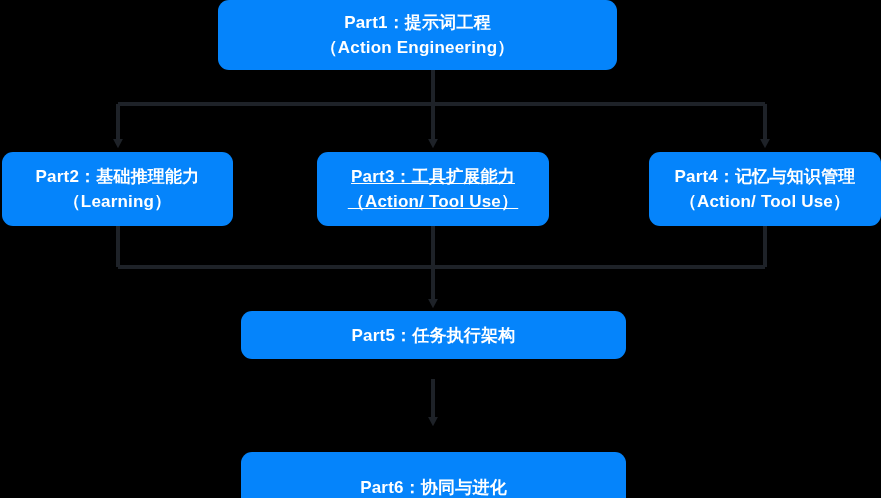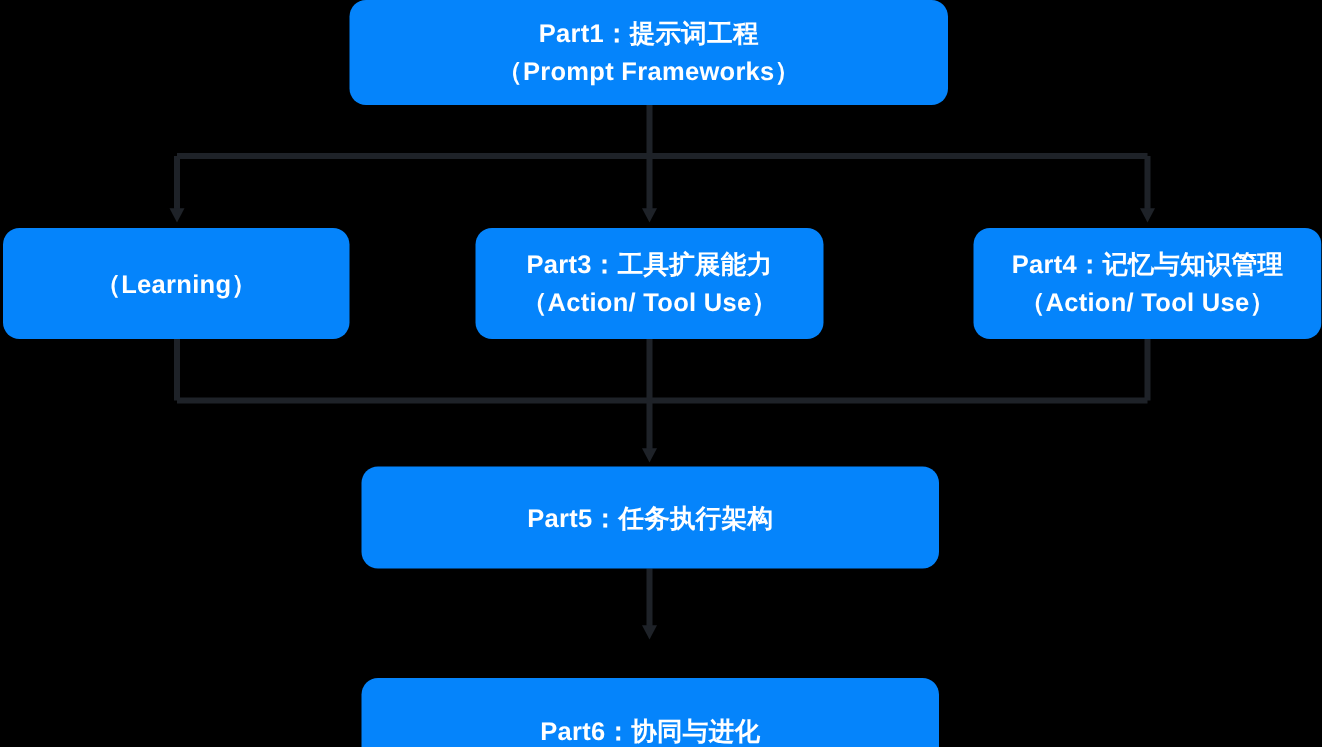--- a/index.html
+++ b/index.html
@@ -48,25 +48,25 @@
     white-space: nowrap;
   }
   .node .line1 {
     font-size: 17px;
     line-height: 25px;
   }
   .node .line2 {
     font-size: 17px;
     line-height: 25px;
   }
-  #node-part1 { left: 233px; top: 0px;   width: 399px; height: 70px; }
+  #node-part1 { left: 218px; top: 0px;   width: 399px; height: 70px; }
   #node-part2 { left: 2px;   top: 152px; width: 231px; height: 74px; }
-  #node-part3 { left: 317px; top: 152px; width: 232px; height: 74px; }
+  #node-part3 { left: 317px; top: 152px; width: 232px; height: 74px; text-decoration: underline; }
   #node-part4 { left: 649px; top: 152px; width: 232px; height: 74px; }
-  #node-part5 { left: 241px; top: 311px; width: 385px; height: 68px; }
+  #node-part5 { left: 241px; top: 311px; width: 385px; height: 48px; }
   #node-part6 { left: 241px; top: 408px; width: 385px; height: 70px; margin-top: 44px; }
 </style>
 </head>
 <body>
 
 <div id="canvas">
 
   <svg class="connectors" viewBox="0 0 881 498" xmlns="http://www.w3.org/2000/svg">
     <defs>
       <marker id="arrowhead" markerWidth="11" markerHeight="11" refX="1.2" refY="5" orient="auto" markerUnits="userSpaceOnUse">
@@ -86,24 +86,25 @@
       <path d="M765,226 L765,267"></path>
       <path d="M118,267 L765,267"></path>
       <path d="M433,267 L433,300" marker-end="url(#arrowhead)"></path>
 
       <path d="M433,379 L433,418" marker-end="url(#arrowhead)"></path>
     </g>
   </svg>
 
   <div class="node" id="node-part1">
     <span class="line1">Part1：提示词工程</span>
-    <span class="line2">（Prompt Frameworks）</span>
+    <span class="line2">（Action Engineering）</span>
   </div>
 
   <div class="node" id="node-part2">
+    <span class="line1">Part2：基础推理能力</span>
     <span class="line2">（Learning）</span>
   </div>
 
   <div class="node" id="node-part3">
     <span class="line1">Part3：工具扩展能力</span>
     <span class="line2">（Action/ Tool Use）</span>
   </div>
 
   <div class="node" id="node-part4">
     <span class="line1">Part4：记忆与知识管理</span>

